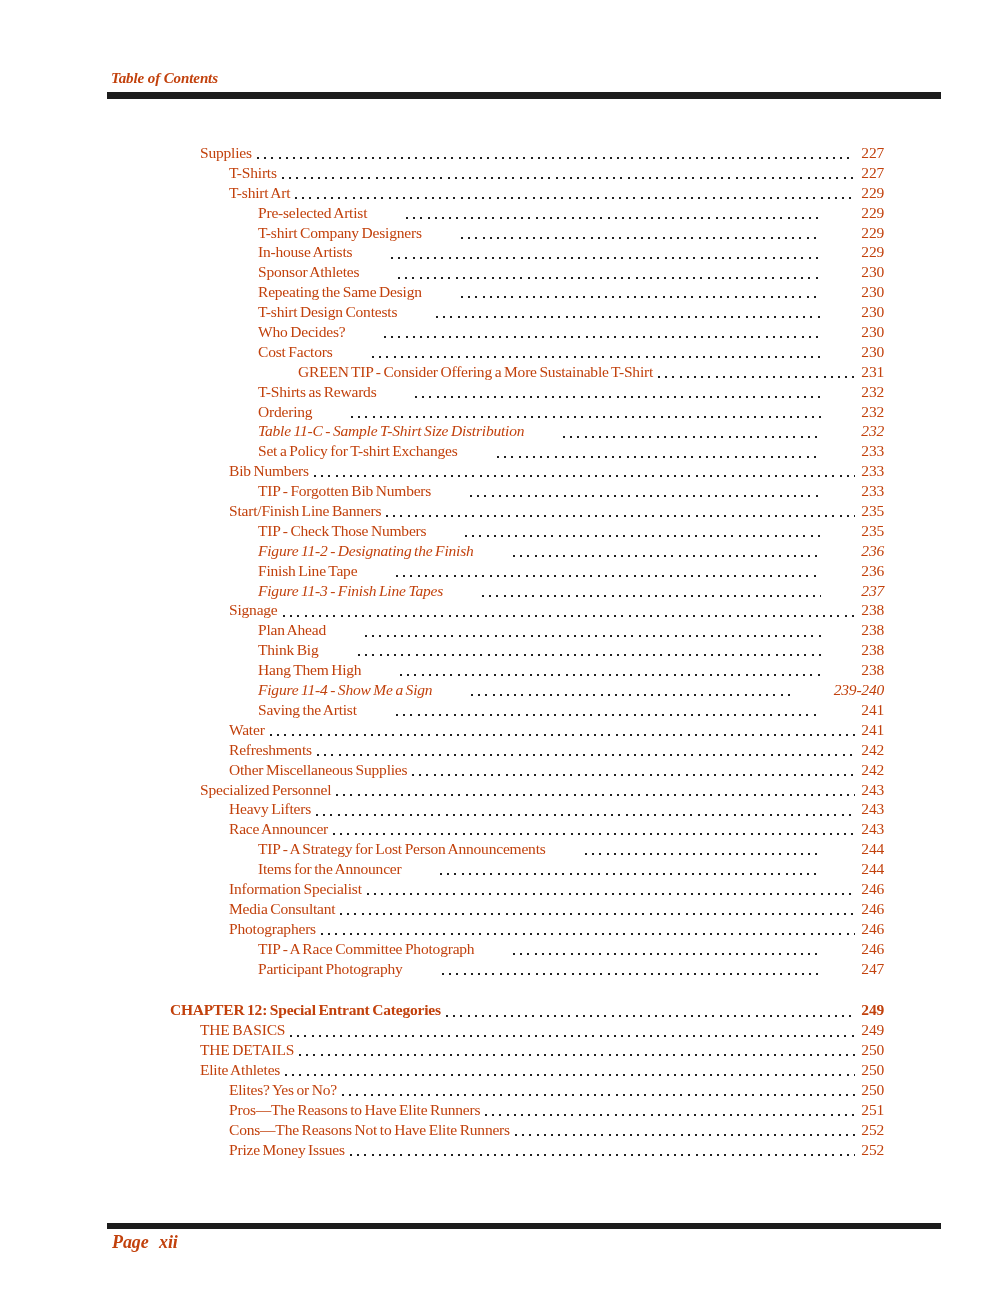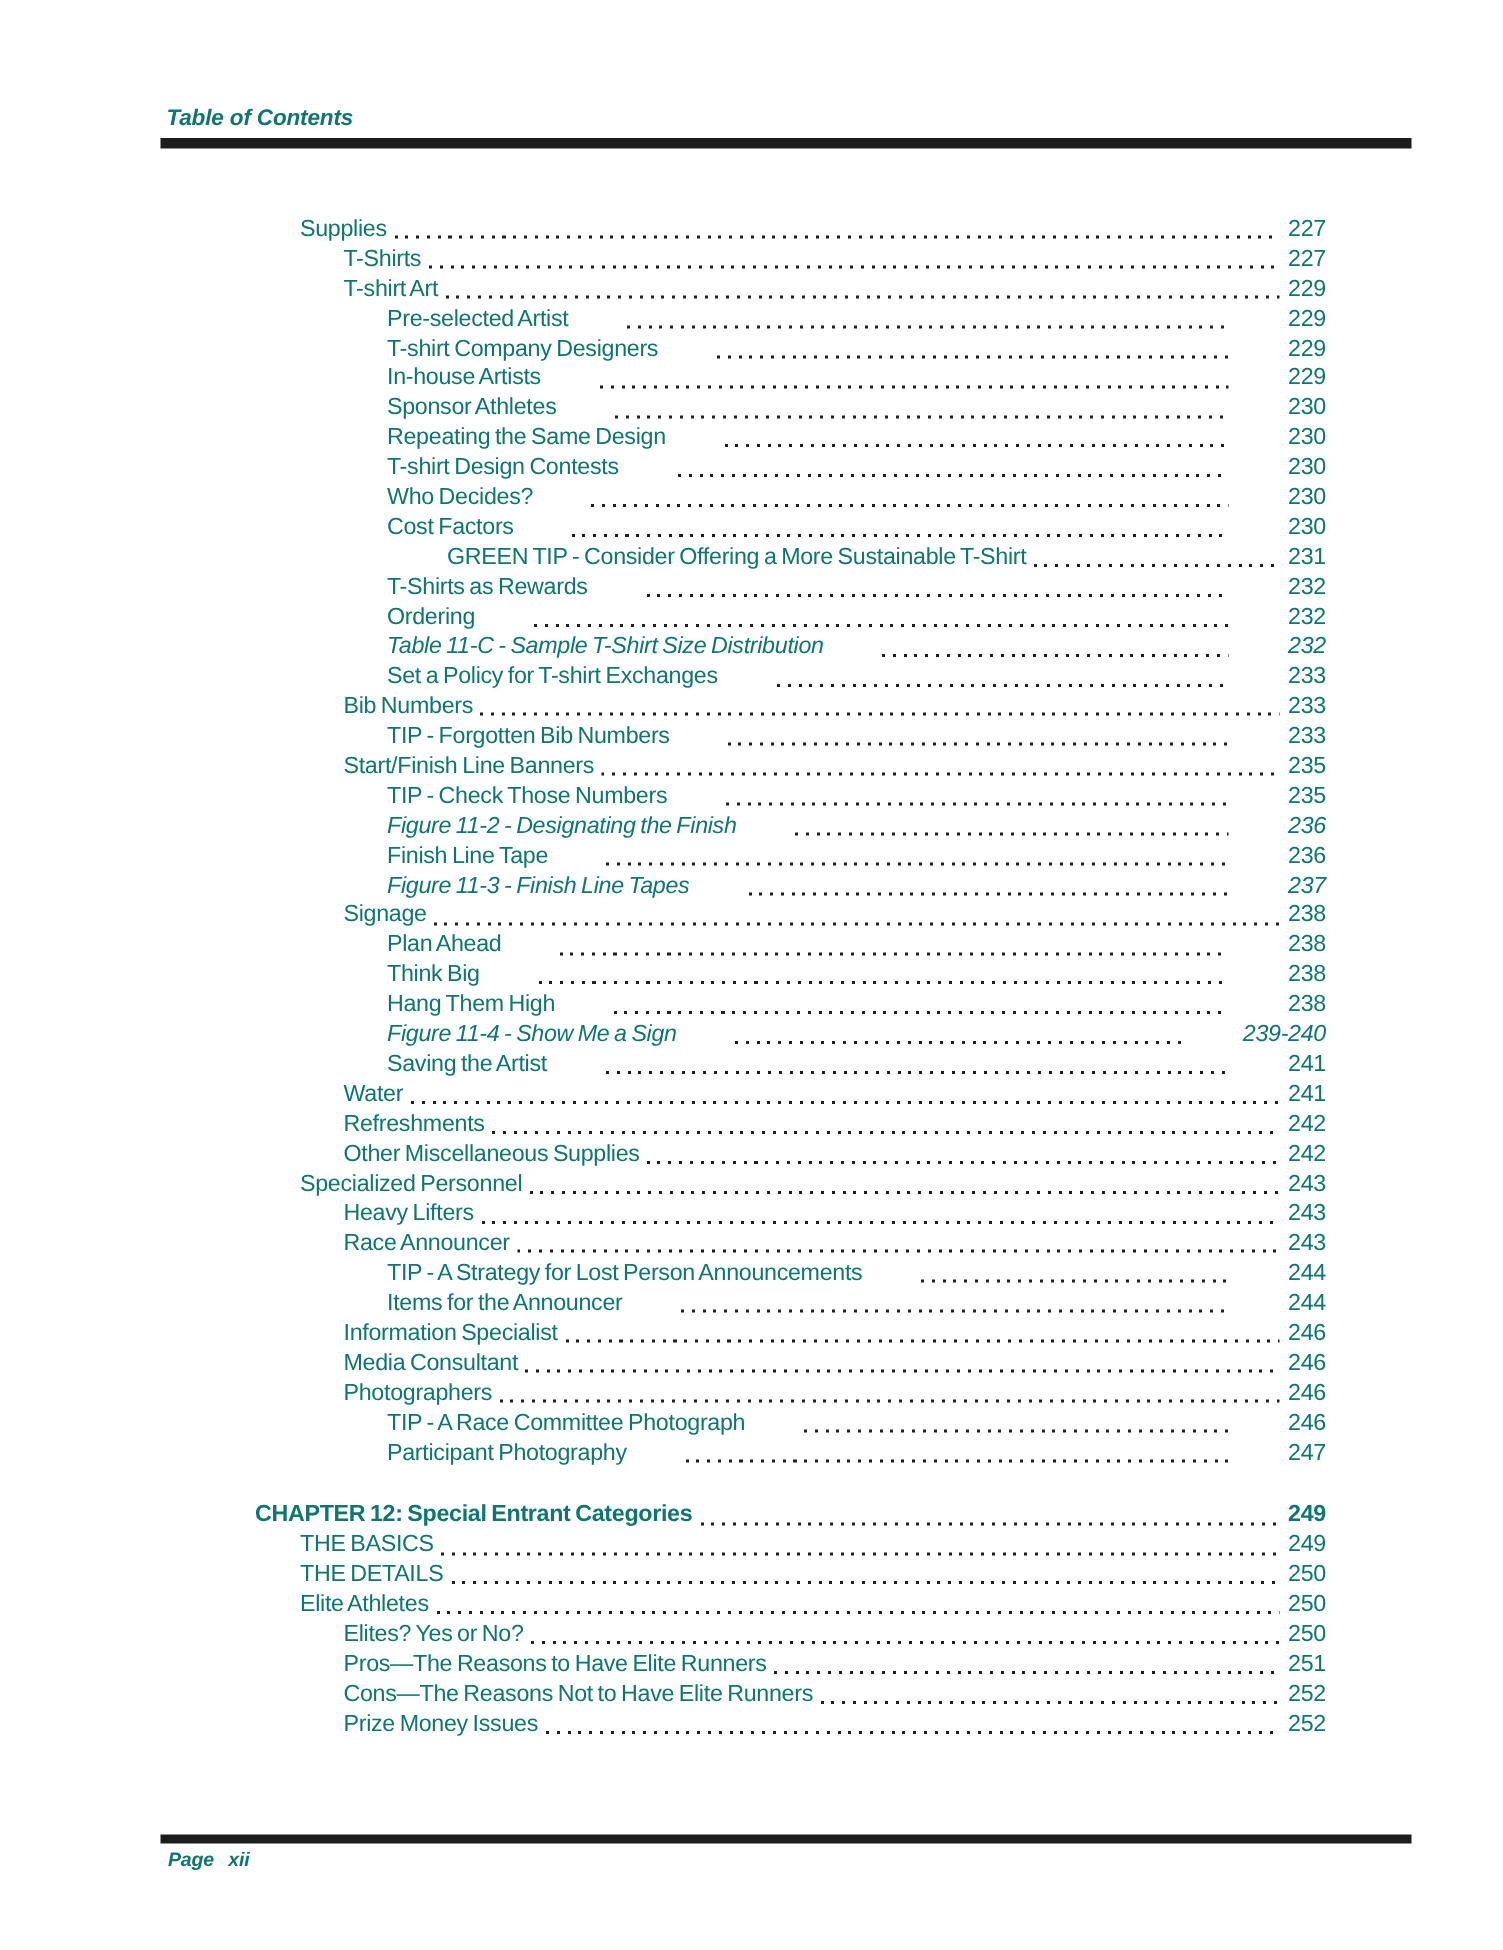--- a/index.html
+++ b/index.html
@@ -1,22 +1,22 @@
 <!DOCTYPE html>
 <html><head>
 <meta charset="utf-8">
 <style>
   html, body { margin: 0; padding: 0; background: #ffffff; }
   .page {
     position: relative;
     width: 1002px;
     height: 1300px;
     background: #ffffff;
-    font-family: Liberation Sans, sans-serif;
-    color: #0f766e;
+    font-family: Liberation Serif, serif;
+    color: #c2410c;
     overflow: hidden;
   }
   .header-title {
     position: absolute;
     left: 111px;
     top: 70px;
     font-size: 15px;
     font-weight: bold;
     font-style: italic;
     letter-spacing: -0.1px;
@@ -67,21 +67,21 @@
     left: 107px;
     top: 1223px;
     width: 834px;
     height: 6px;
     background: #1c1c1c;
   }
   .footer-label {
     position: absolute;
     left: 112px;
     top: 1232px;
-    font-size: 13px;
+    font-size: 18px;
     font-weight: bold;
     font-style: italic;
     word-spacing: 6px;
     letter-spacing: -0.1px;
   }
 </style>
 </head>
 <body>
 
 <div class="page">

